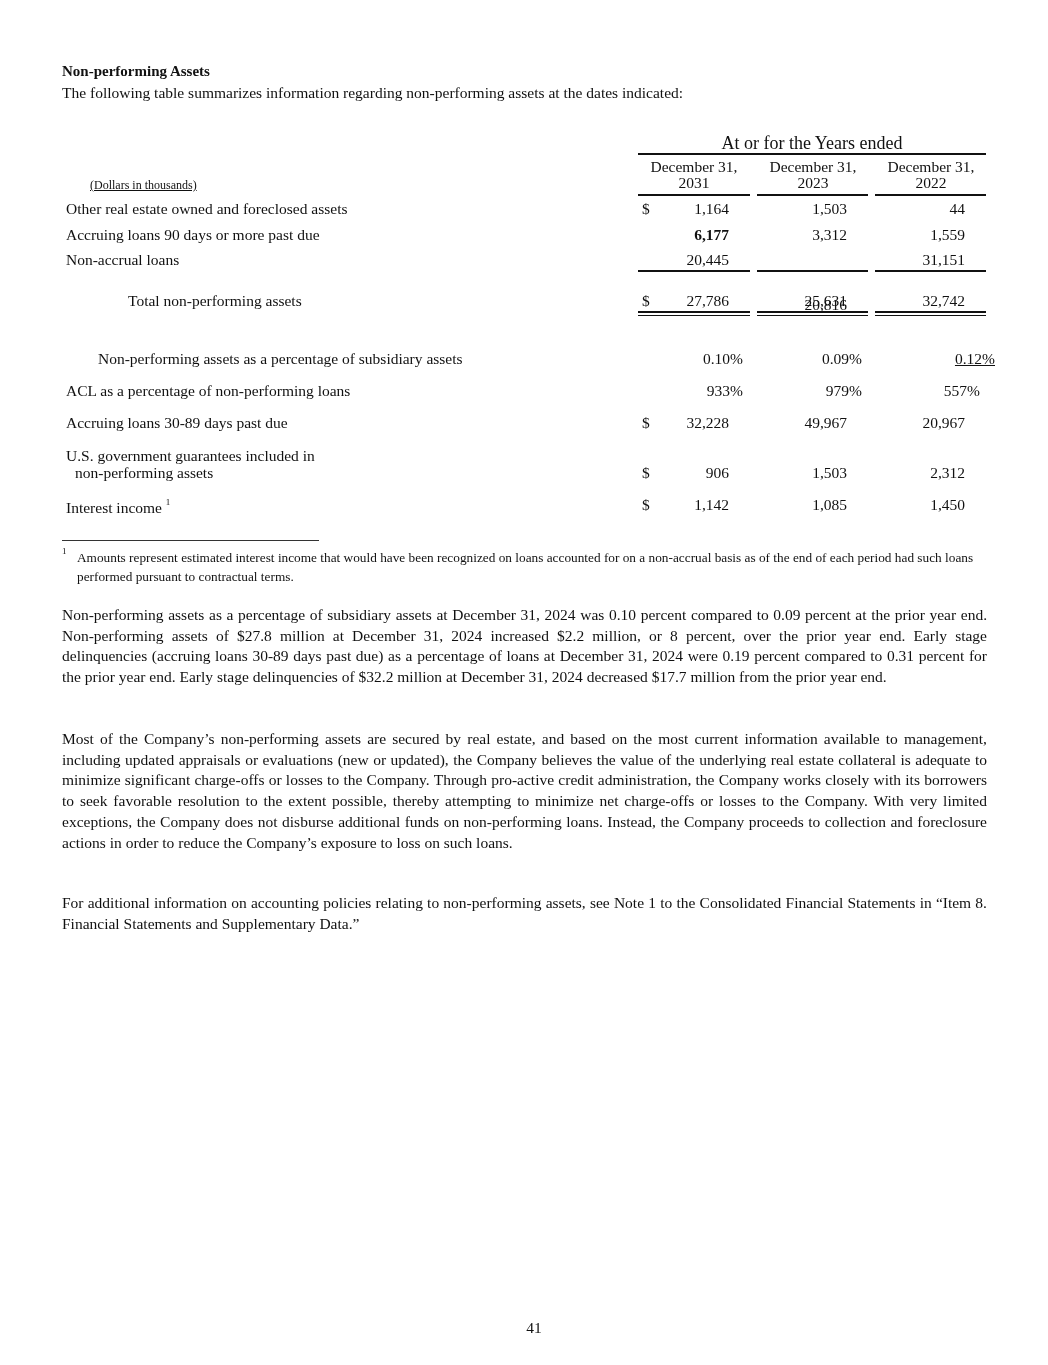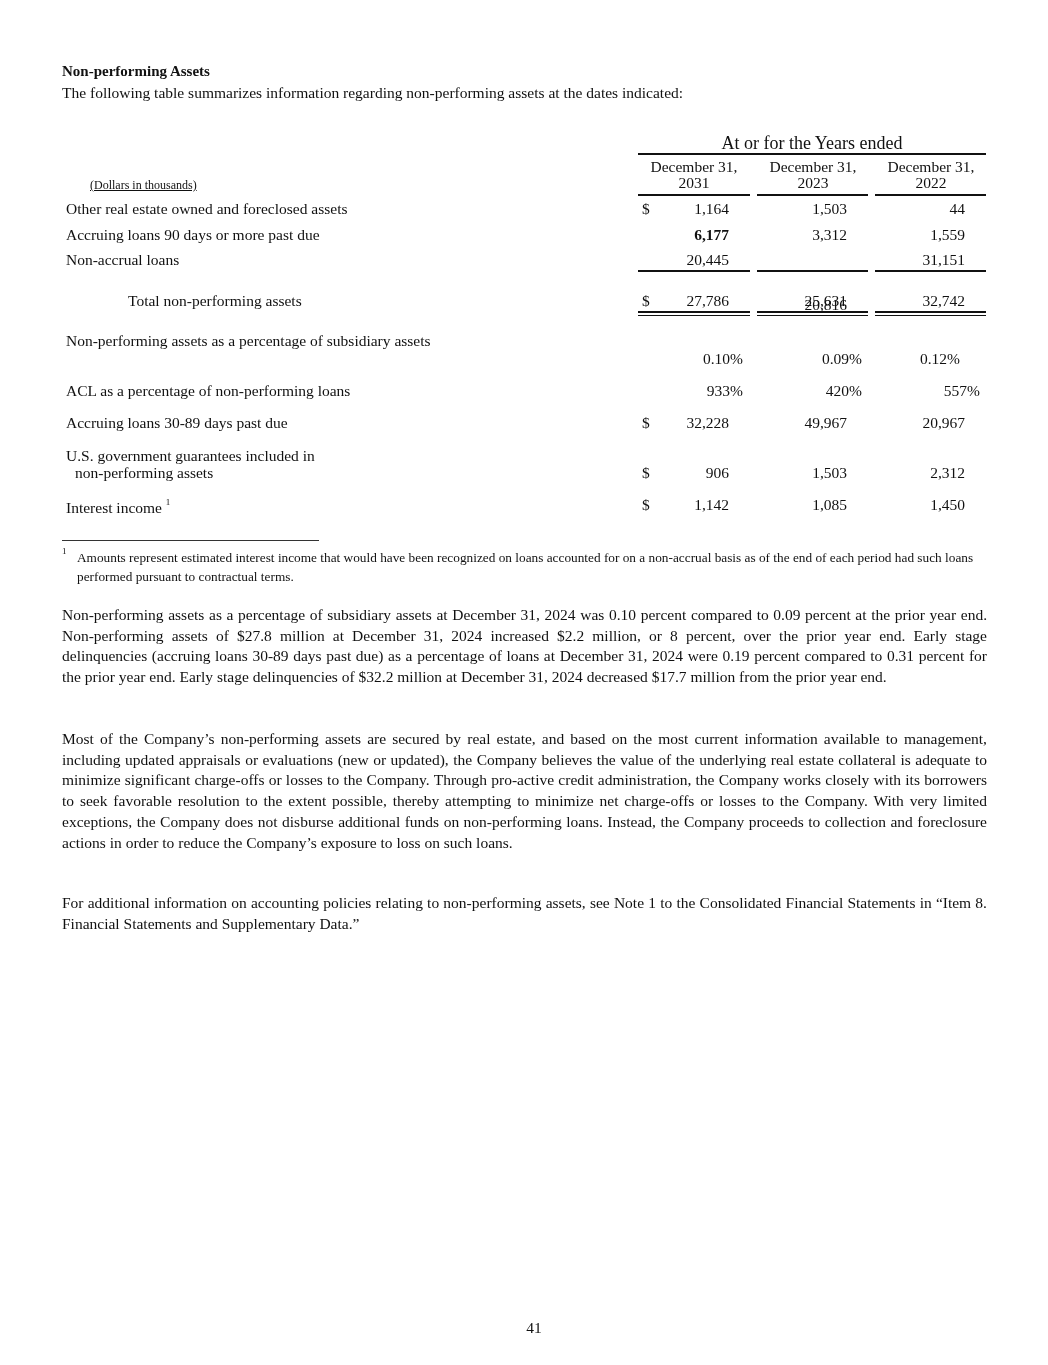--- a/index.html
+++ b/index.html
@@ -86,30 +86,30 @@
   <div class="abs txt cell" style="left:875px; top:292px;">32,742</div>
 </div>
 <div class="rule" style="left:638px; top:311px; width:112px;"></div>
 <div class="rule" style="left:757px; top:311px; width:111px;"></div>
 <div class="rule" style="left:875px; top:311px; width:111px;"></div>
 <div class="rule" style="left:638px; top:314.5px; width:112px;"></div>
 <div class="rule" style="left:757px; top:314.5px; width:111px;"></div>
 <div class="rule" style="left:875px; top:314.5px; width:111px;"></div>
 
 <div>
-  <div class="abs txt label" style="top:332px;">Non-performing assets as a percentage of subsidiary assets</div>
+  <div class="abs txt label" style="top:350px;margin-left:32px;">Non-performing assets as a percentage of subsidiary assets</div>
   <div class="abs txt pct" style="left:638px; top:350px;">0.10%</div>
   <div class="abs txt pct" style="left:757px; top:350px;">0.09%</div>
-  <div class="abs txt pct" style="left:855px; top:350px;">0.12%</div>
+  <div class="abs txt pct" style="left:890px; top:350px;text-decoration:underline;">0.12%</div>
 </div>
 
 <div>
   <div class="abs txt label" style="top:382px;">ACL as a percentage of non-performing loans</div>
   <div class="abs txt pct" style="left:638px; top:382px;">933%</div>
-  <div class="abs txt pct" style="left:757px; top:382px;">420%</div>
+  <div class="abs txt pct" style="left:757px; top:382px;">979%</div>
   <div class="abs txt pct" style="left:875px; top:382px;">557%</div>
 </div>
 
 <div>
   <div class="abs txt label" style="top:414px;">Accruing loans 30-89 days past due</div>
   <div class="abs txt dollar" style="left:642px; top:414px;">$</div>
   <div class="abs txt cell" style="left:639px; top:414px;">32,228</div>
   <div class="abs txt cell" style="left:757px; top:414px;">49,967</div>
   <div class="abs txt cell" style="left:875px; top:414px;">20,967</div>
 </div>

